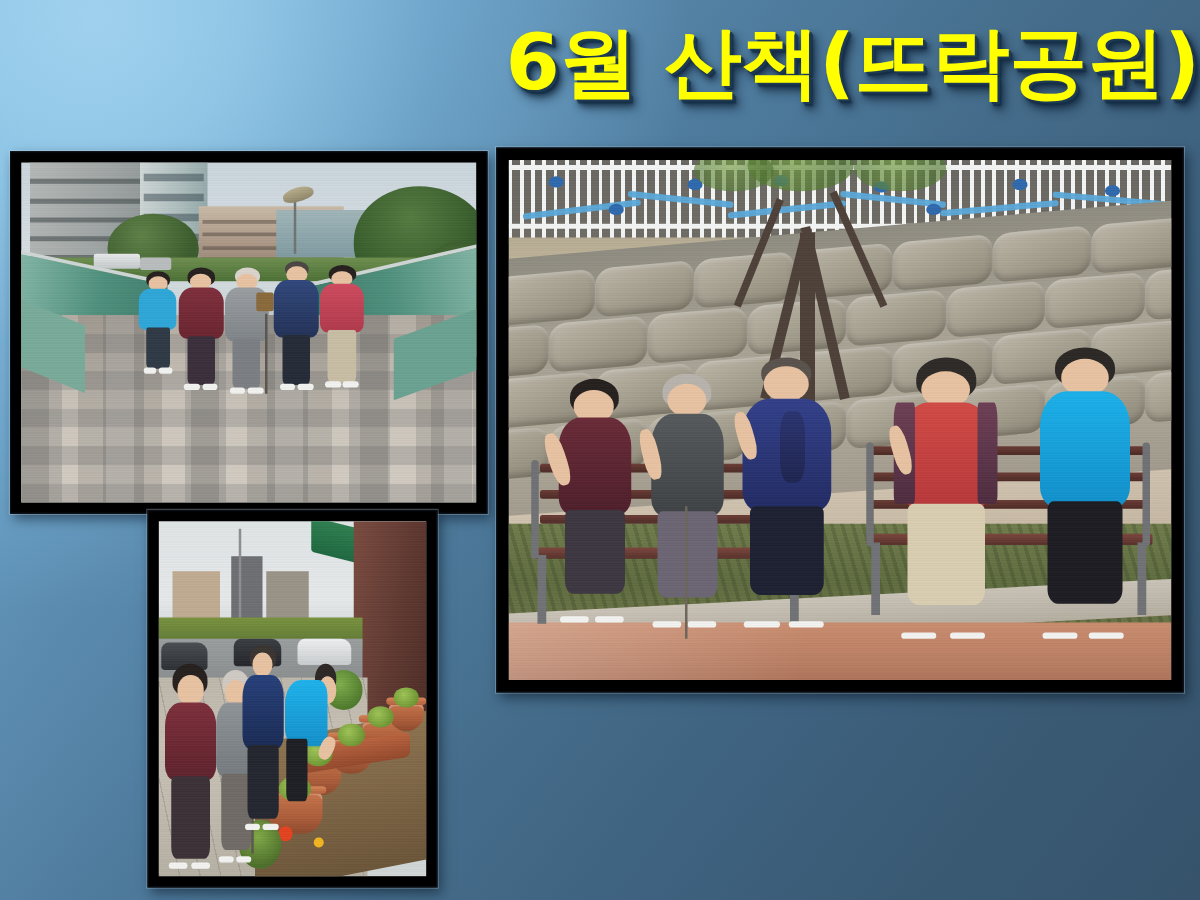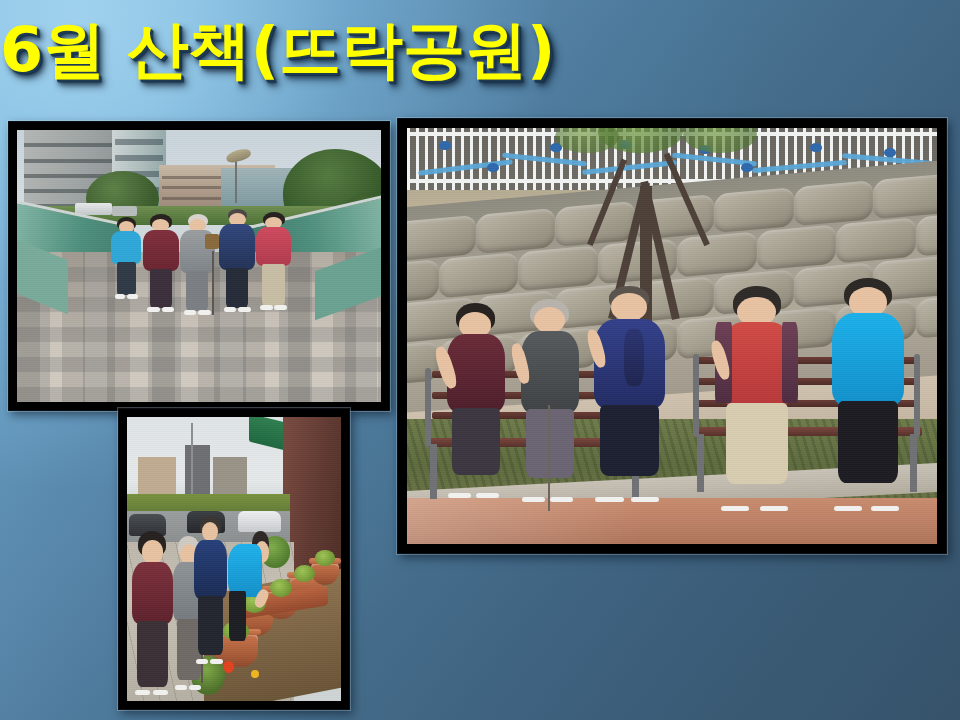--- a/index.html
+++ b/index.html
@@ -12,21 +12,21 @@
   .slide{
     position:relative;width:960px;height:720px;overflow:hidden;
     background:
       radial-gradient(circle at 8% 2%, rgba(160,210,238,0.98) 0%, rgba(150,203,234,0.85) 10%, rgba(120,178,214,0.55) 24%, rgba(80,130,165,0.18) 42%, rgba(0,0,0,0) 60%),
       linear-gradient(128deg, #8dc3e2 0%, #7cb4d8 9%, #6ba0c6 18%, #5c8cb0 29%, #4e7a9c 42%, #456d8b 56%, #3e6280 70%, #3a5a74 84%, #36536b 100%);
   }
 
   
   .title{
     position:absolute;left:0;top:14px;width:960px;
-    text-align:left;
+    text-align:right;
     font-size:62px;
     font-weight:bold;
     line-height:1.15;
     letter-spacing:0px;
     color:#ffff00;
     font-family:"DejaVu Sans","Liberation Sans",sans-serif;
     text-shadow:
        2px 2px 0 #1d3a52,
        3px 3px 1px rgba(20,45,70,0.85),
        4px 5px 5px rgba(12,30,50,0.75),

